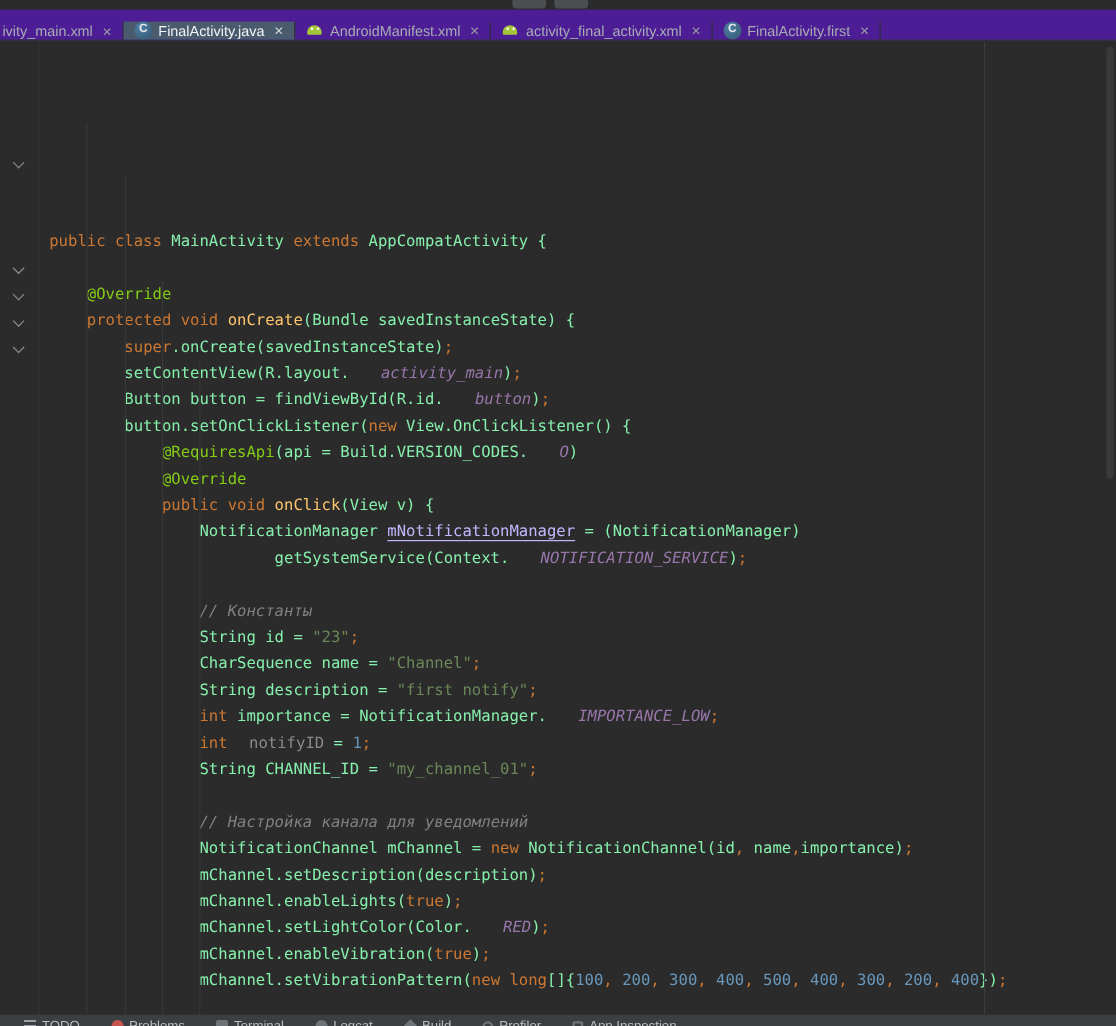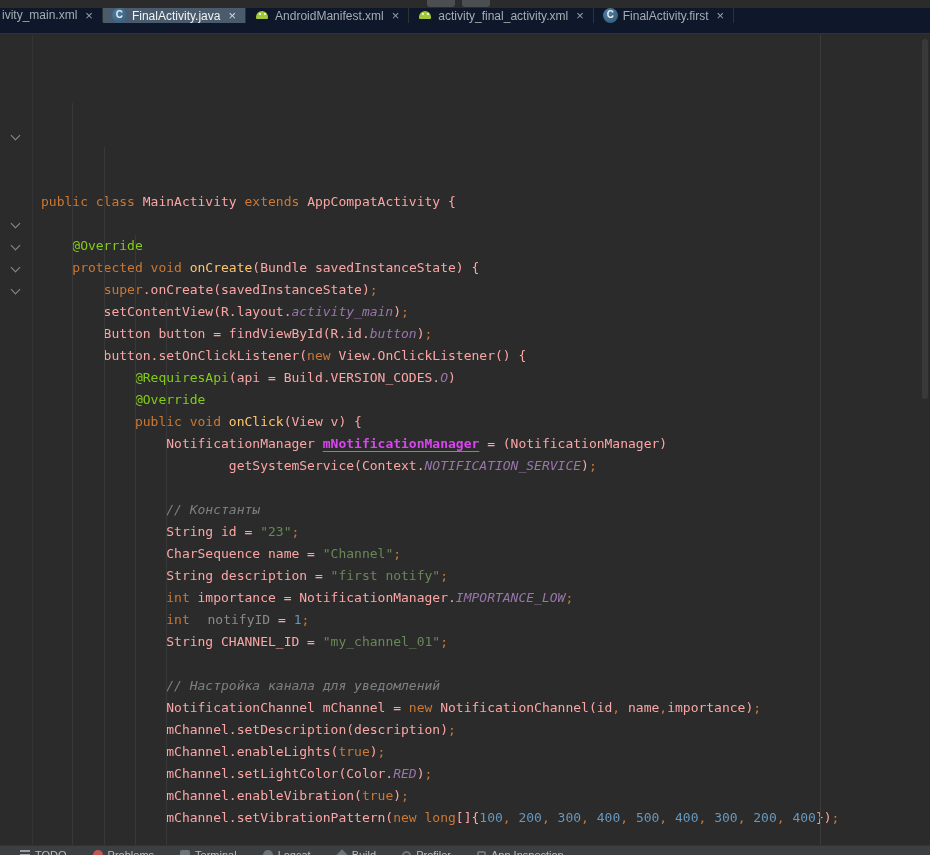--- a/index.html
+++ b/index.html
@@ -7,22 +7,22 @@
   .app {
     position:relative; width:930px; height:855px; overflow:hidden;
     background:#2B2B2B; font-family:"Liberation Sans", sans-serif;
   }
   
   .top-strip { position:absolute; top:0; left:0; right:0; height:8px; background:#2B2B2B; }
   .tb-widget { position:absolute; top:0; height:7px; width:28px; background:#55595C; border-radius:0 0 3px 3px; opacity:.8; }
   .tb-widget.w1 { left:427px; } .tb-widget.w2 { left:462px; }
 
   
-  .tabbar { position:absolute; top:8px; left:0; right:0; height:26px; background:#0f172a;
-            border-bottom:1px solid #323232; display:flex; align-items:flex-start; }
+  .tabbar { position:absolute; top:8px; left:0; right:0; height:26px; background:#4c1d95;
+            border-bottom:1px solid #323232; display:flex; align-items:flex-end; }
   .tab { display:flex; align-items:center; gap:5px; padding:0 9px; font-size:12px; color:#A6ACB2;
          border-right:1px solid #2F3133; cursor:pointer; white-space:nowrap; }
   .tab.first { padding-left:2px; }
   .tab.selected { background:#4A5B6E; color:#F0F2F4; }
   .tab-close { font-size:13px; line-height:1; color:#9DA0A6; margin-left:3px; cursor:pointer; }
   .tab.selected .tab-close { color:#D5D9DD; }
   .tab-icon { width:15px; height:15px; flex:none; position:relative; display:inline-block; }
   .icon-class { border-radius:50%; background:radial-gradient(circle at 35% 30%, #4E7FA5, #34566F); }
   .icon-class::after { content:"C"; position:absolute; left:0; right:0; top:1px; text-align:center;
                        font-size:10px; font-weight:bold; color:#E8ECEF; font-family:"Liberation Sans",sans-serif; }
@@ -44,29 +44,29 @@
   .ig2 { left:71px;  top:112px; height:700px; }
   .ig3 { left:102px; top:200px; height:612px; }
   .ig4 { left:133px; top:266px; height:546px; }
   .wrap-guide { position:absolute; left:820px; top:0; bottom:0; width:1px; background:#3B3B3B; }
   .scrollbar { position:absolute; right:0; top:0; bottom:0; width:10px; }
   .scroll-thumb { position:absolute; right:2px; top:4px; width:6px; height:360px;
                   background:rgba(255,255,255,0.07); border-radius:3px; }
 
   
   .tk-kw  { color:#CC7832; }
-  .tk-def { color:#fca5a5; }
+  .tk-def { color:#86efac; }
   .tk-fn  { color:#FFC66D; }
   .tk-ann { color:#84cc16; }
   .tk-str { color:#6A8759; }
   .tk-num { color:#6897BB; }
   .tk-cm  { color:#808080;font-style:italic; }
-  .tk-fi  { color:#9876AA; font-style:italic; }
+  .tk-fi  { color:#9876AA; font-style:italic;margin-left:26px; }
   .tk-gr  { color:#888B8E;margin-left:10px; }
-  .tk-und { color:#d946ef; text-decoration:underline; text-underline-offset:3px;font-weight:bold; }
+  .tk-und { color:#c4b5fd; text-decoration:underline; text-underline-offset:3px; }
 
   
   .statusbar { position:absolute; top:845px; left:0; width:930px; height:22px; background:#3C3F41;
                border-top:1px solid #323232; display:flex; align-items:flex-start; gap:26px;
                padding:3px 0 0 20px; font-size:11px; color:#BBBDC0; }
   .sb-item { display:flex; align-items:center; gap:5px; cursor:pointer; }
   .sb-icon { width:10px; height:10px; flex:none; }
   .i-todo { background:repeating-linear-gradient(to bottom,#9DA0A6 0 2px,transparent 2px 4px); }
   .i-problems { border-radius:50%; background:#C75450; }
   .i-terminal { background:#6E7377; border-radius:2px; }

